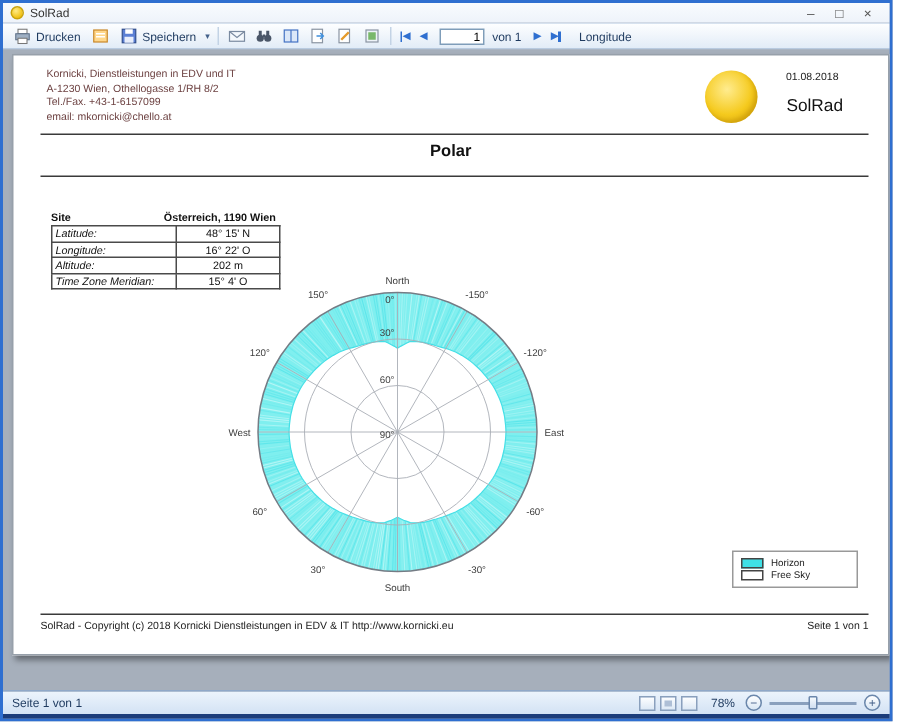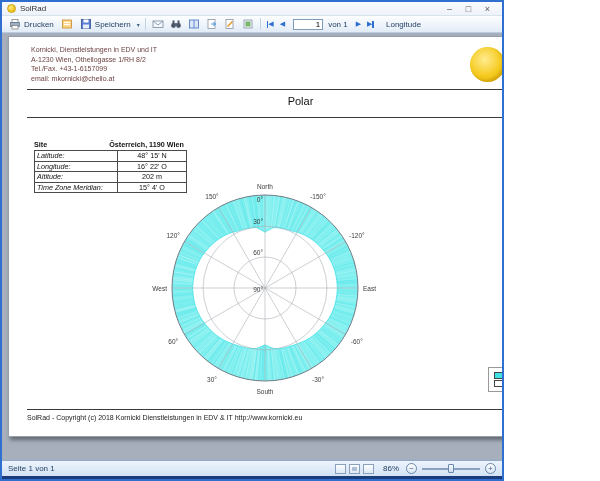--- a/index.html
+++ b/index.html
@@ -1,18 +1,18 @@
 <!DOCTYPE html>
 <html><head>
 <meta charset="utf-8">
 <style>
   * { box-sizing: border-box; margin: 0; padding: 0; }
   html,body { width:600px; height:481px; overflow:hidden;
     font-family:"Liberation Sans", sans-serif; }
-  .window { width:504px; height:481px; border:2px solid #2f6fd0;
+  .window { width:595px; height:481px; border:2px solid #2f6fd0;
     display:flex; flex-direction:column; background:#a6afbb; }
 
   
   .titlebar { height:13px; background:linear-gradient(#f8fbfe,#eef3fa);
     display:flex; align-items:center; padding:0 5px; gap:4px; flex:0 0 auto; }
   .sun-ico { width:9px; height:9px; border-radius:50%;
     background:radial-gradient(circle at 38% 32%, #ffea85, #f2c51d 65%, #dfae08);
     border:0.5px solid #caa30c; }
   .win-title { font-size:8px; color:#333; }
   .win-controls { margin-left:auto; display:flex; }
@@ -46,21 +46,21 @@
   .logo-sun { position:absolute; left:461px; top:10px; width:35px; height:35px;
     border-radius:50%;
     background:radial-gradient(circle at 42% 36%, #ffec8f, #f5ca1e 55%, #e0af0a);
     box-shadow:inset -2px -2px 3px rgba(180,130,0,0.45); }
   .doc-date { position:absolute; right:33px; top:11px; font-size:7px; color:#222; }
   .logo-text { position:absolute; right:30px; top:28px; font-size:11.5px; color:#111; }
 
   .rule { position:absolute; left:18px; right:13px; border-top:1px solid #3a3a3a; }
   .rule-1 { top:52px; } .rule-2 { top:80px; } .rule-footer { top:372px; }
   .doc-title { position:absolute; left:0; right:0; top:58px; text-align:center;
-    font-size:11px; font-weight:normal; color:#111; }
+    font-size:11px; font-weight:bold; color:#111; }
 
   .site-table { position:absolute; left:25px; top:102px; width:153px;
     font-size:7.2px; color:#111; }
   .site-head { display:flex; height:11px; align-items:center; font-weight:bold; }
   .site-head .sh-label { width:72px; }
   .site-head .sh-value { flex:1; text-align:center; }
   table.site-rows { border-collapse:collapse; width:153px; }
   table.site-rows td { border:1px solid #4a4a4a; height:10.5px; padding:0 2px; }
   td.sr-label { width:83px;font-style:italic; }
   td.sr-value { text-align:center; }
@@ -654,21 +654,21 @@
       <div class="footer-right">Seite 1 von 1</div>
     </div>
   </div>
 
   <div class="statusbar">
     <span>Seite 1 von 1</span>
     <div class="sb-right">
       <span class="view-ico"></span>
       <span class="view-ico inner"></span>
       <span class="view-ico"></span>
-      <span class="zoom-label">86%</span>
+      <span class="zoom-label">78%</span>
       <span class="zoom-btn">−</span>
       <span class="zoom-slider">
         <span class="zoom-track"></span>
         <span class="zoom-thumb"></span>
       </span>
       <span class="zoom-btn">+</span>
     </div>
   </div>
   <div class="bottom-strip"></div>
 </div>

